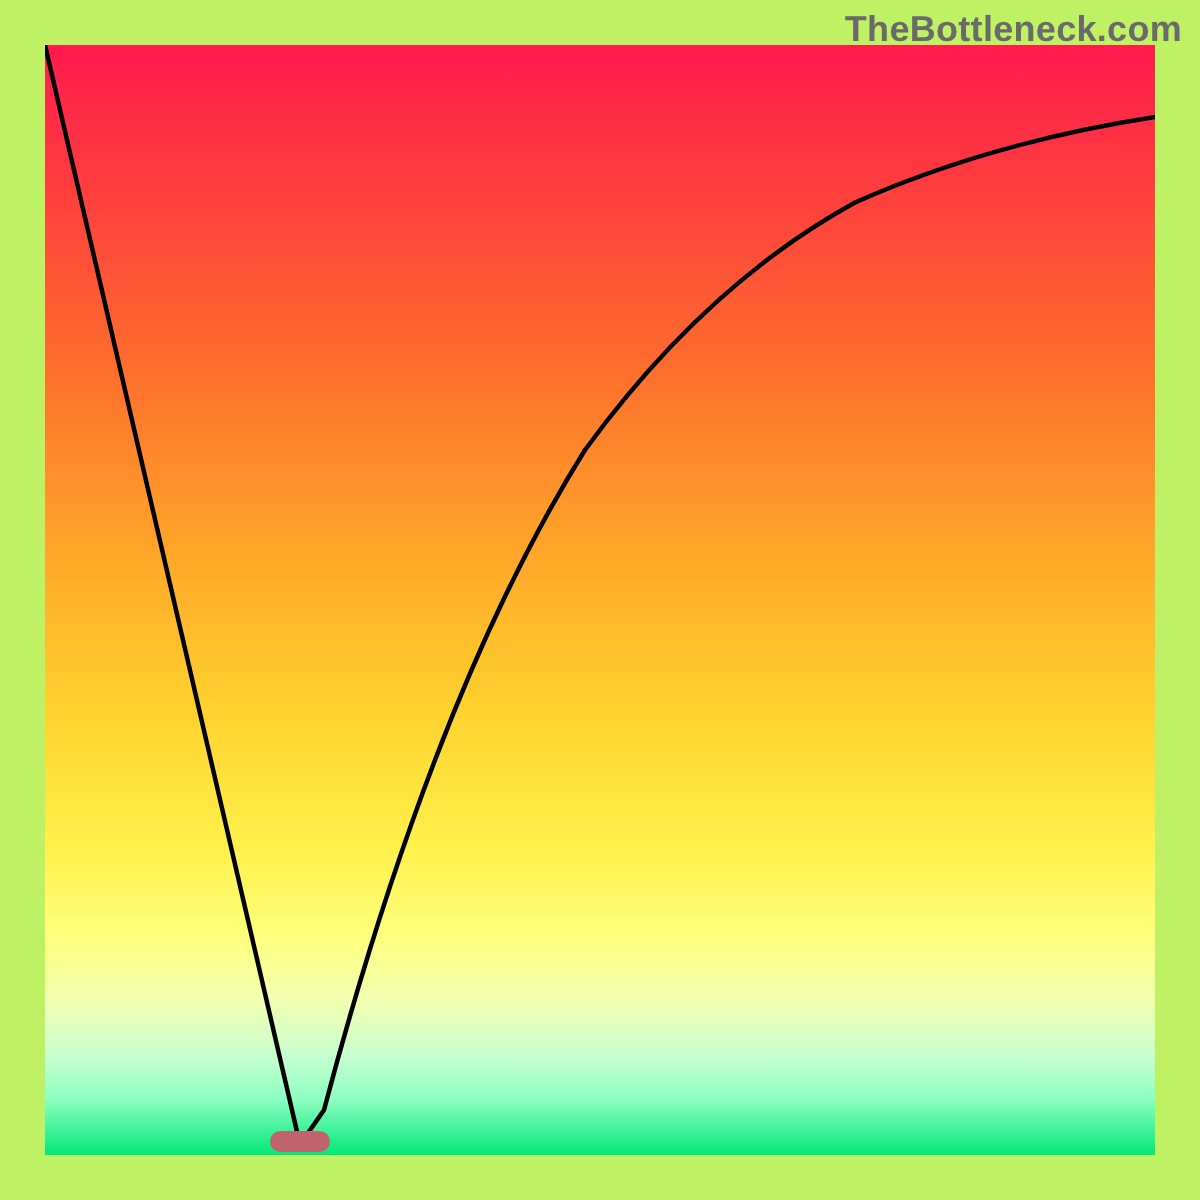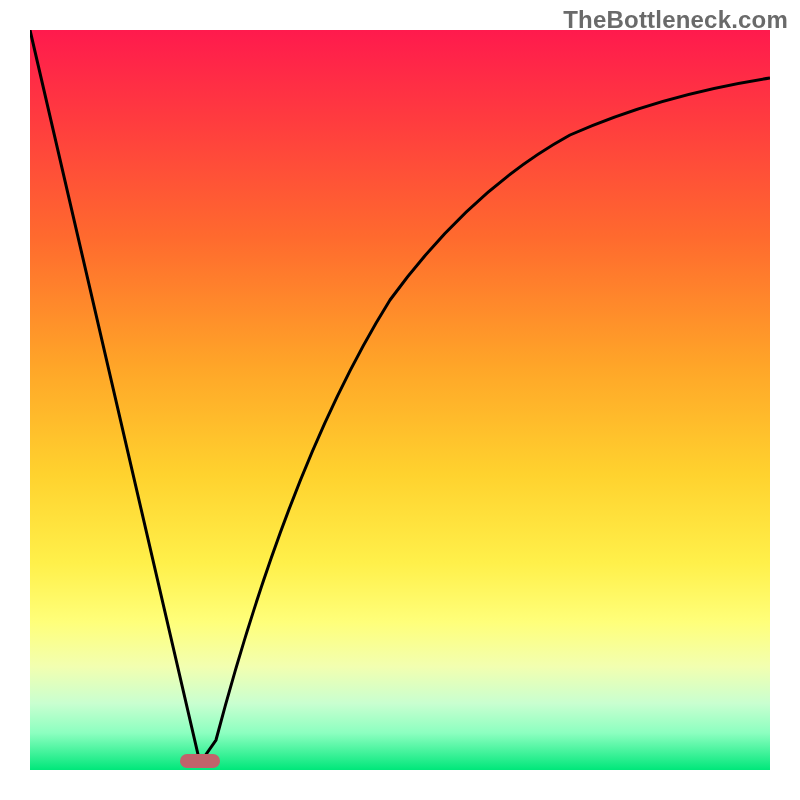--- a/index.html
+++ b/index.html
@@ -9,21 +9,21 @@
     height: 800px;
     background: #000;
     overflow: hidden;
   }
   .frame {
     position: absolute;
     top: 0;
     left: 0;
     width: 800px;
     height: 800px;
-    background: #ffffff;
+    background: #bef264;
   }
   .plot-area {
     position: absolute;
     left: 30px;
     top: 30px;
     width: 740px;
     height: 740px;
     background: linear-gradient(to bottom,
       #ff1a4d 0%,
       #ff3b3f 12%,

